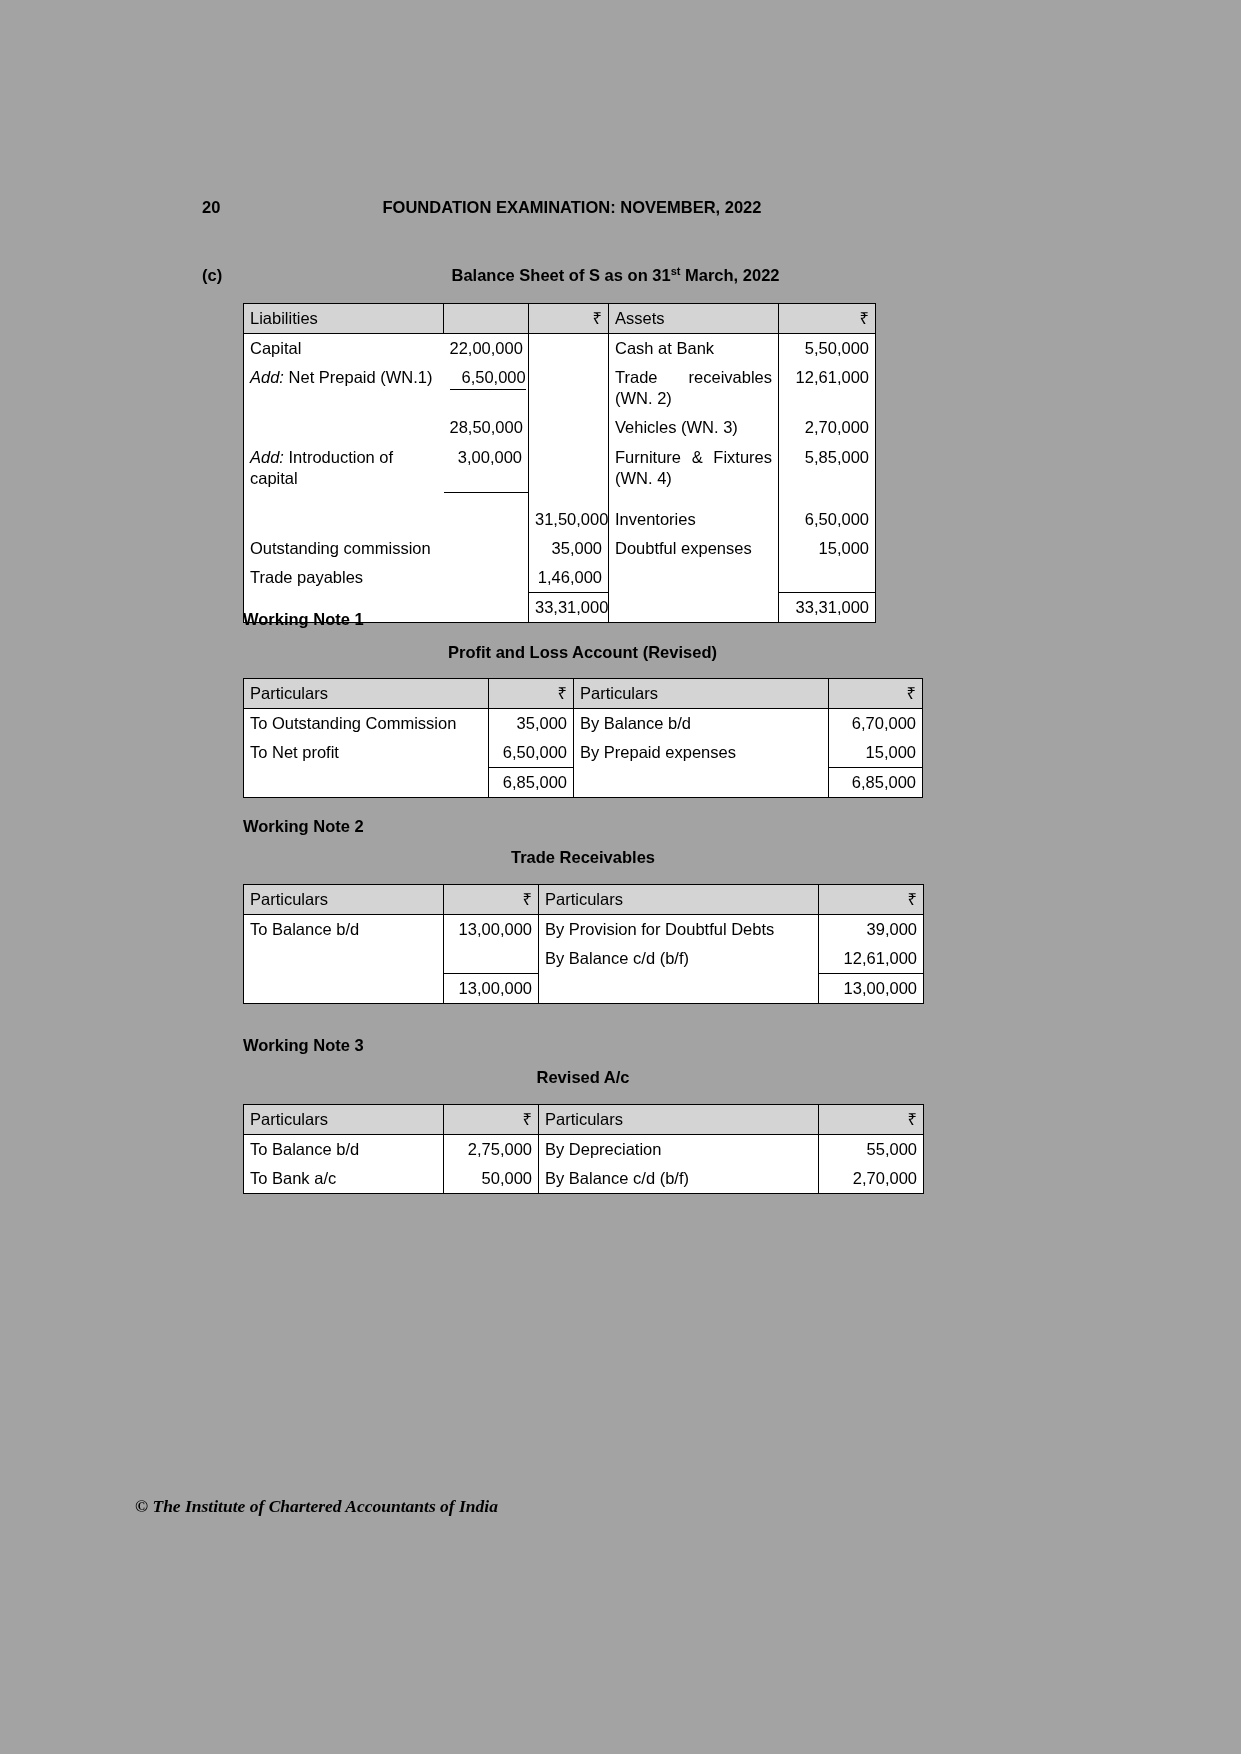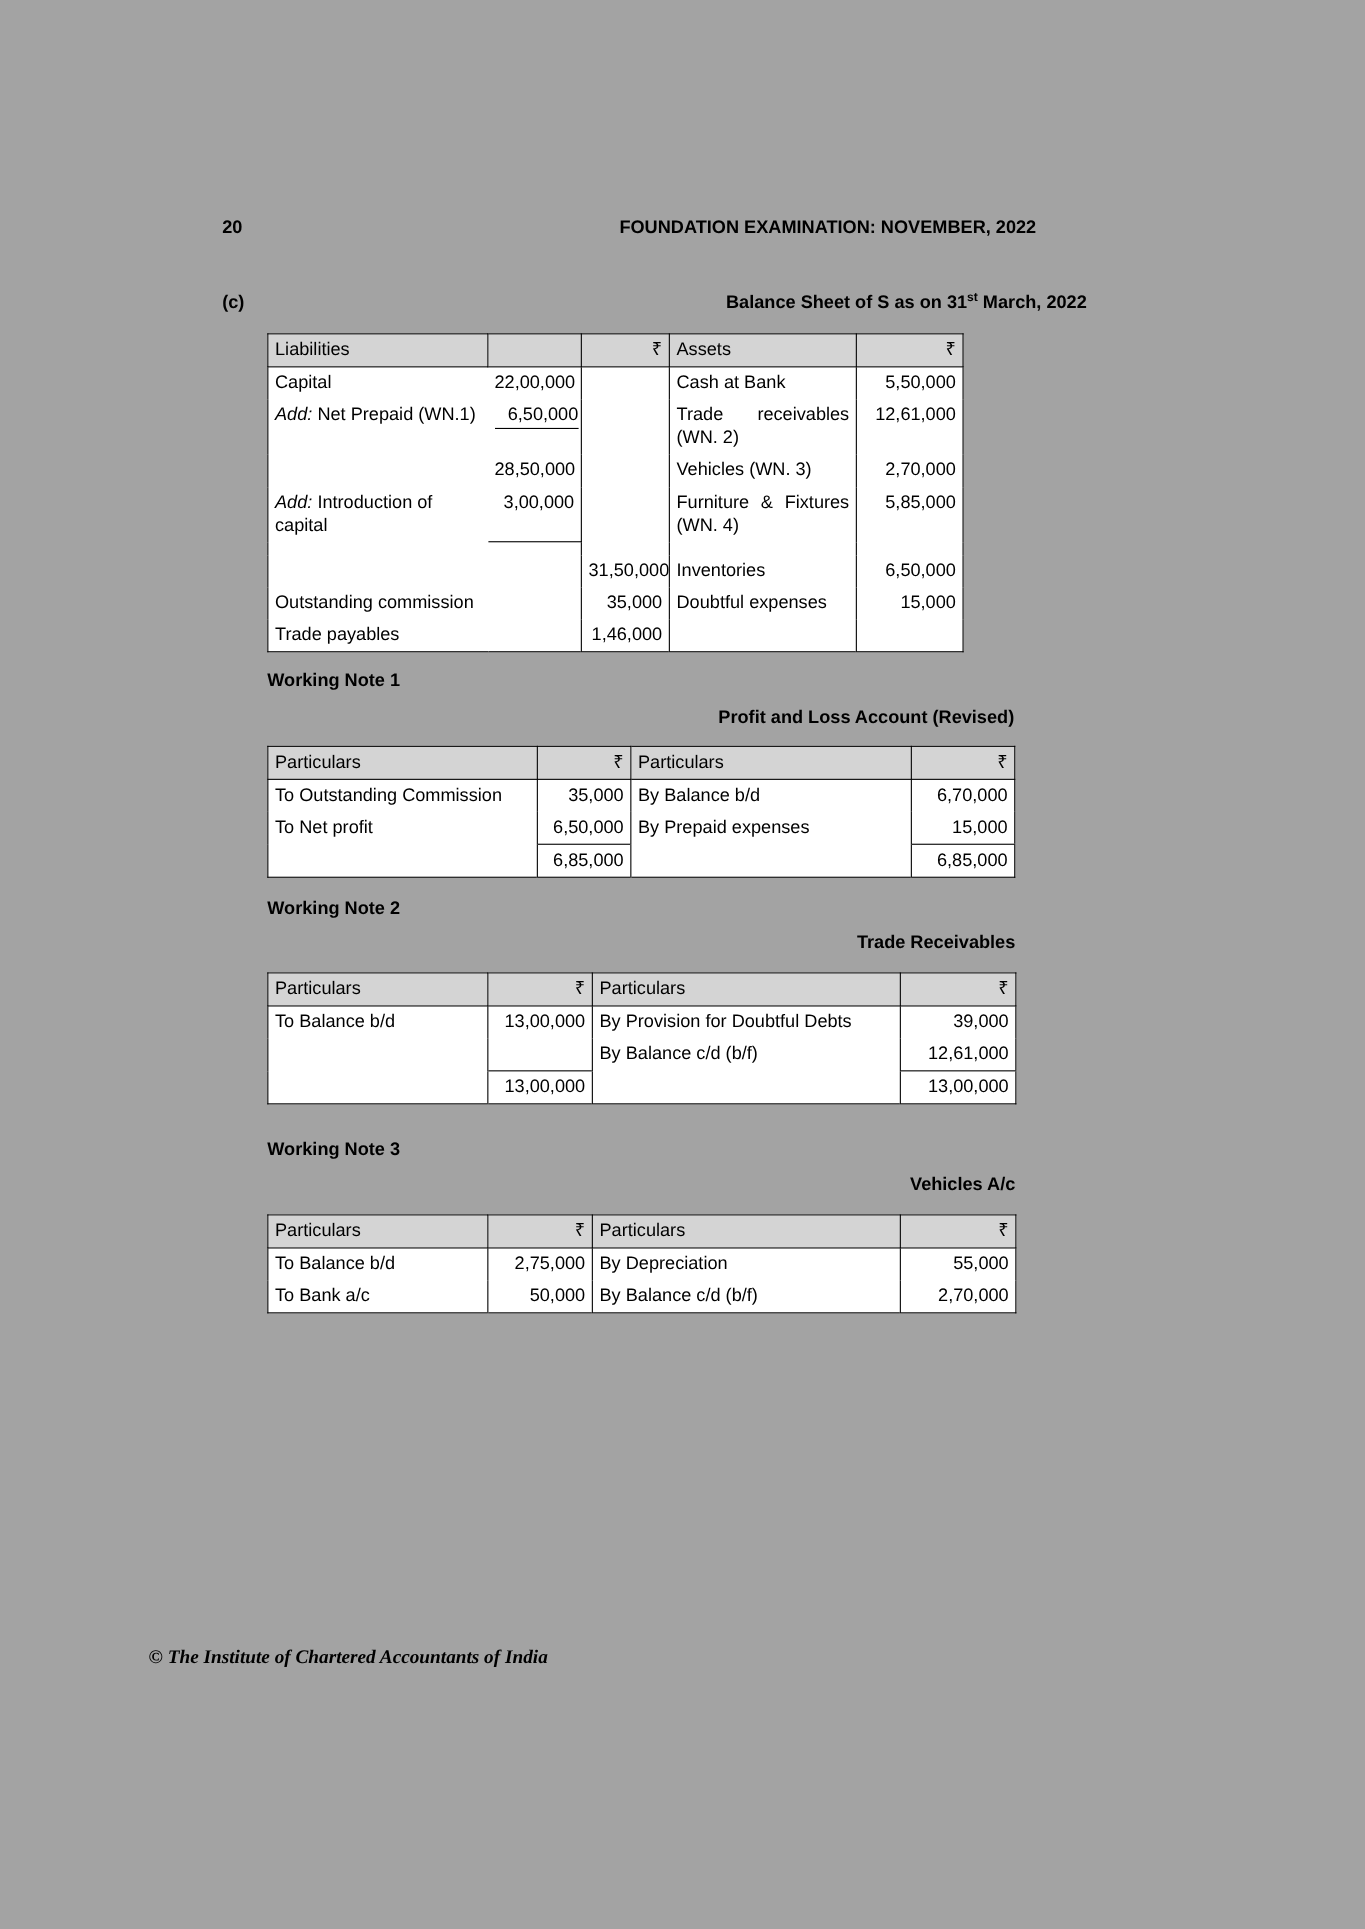--- a/index.html
+++ b/index.html
@@ -4,21 +4,21 @@
 <style>
   * { margin:0; padding:0; box-sizing:border-box; }
   html,body { background:#e9e9e9; }
   .page {
     position:relative; width:1241px; height:1754px; margin:0 auto;
     background:#a3a3a3; color:#000;
     font-family:"Liberation Sans", sans-serif; font-size:16.5px;
   }
   .abs { position:absolute; }
   .b { font-weight:bold; }
-  .center { text-align:right; }
+  .center { text-align:center; }
   sup { font-size:11px; vertical-align:super; line-height:0; }
 
   table { border-collapse:collapse; table-layout:fixed; background:#fff; }
   td, th { vertical-align:top; padding:4px 6px; line-height:1.28; font-weight:normal; text-align:left; overflow:hidden; }
   .amt { text-align:right; }
   .just { text-align:justify; }
   tr.hdr th { background:#d4d4d4; border:1px solid #000; }
 
   
   .bs-table { border:1px solid #000; width:632px; }
@@ -114,20 +114,27 @@
       <td class="c4 just">Doubtful expenses</td>
       <td class="c5 amt">15,000</td>
     </tr>
     <tr>
       <td class="c1">Trade payables</td>
       <td class="c2 amt"></td>
       <td class="c3 amt">1,46,000</td>
       <td class="c4 just"></td>
       <td class="c5 amt"></td>
     </tr>
+    <tr>
+      <td class="c1"></td>
+      <td class="c2 amt"></td>
+      <td class="c3 amt tl">33,31,000</td>
+      <td class="c4 just"></td>
+      <td class="c5 amt tl">33,31,000</td>
+    </tr>
   </tbody>
     </table>
 
   <div class="abs b" style="left:243px; top:610px;">Working Note 1</div>
   <div class="abs b center" style="left:243px; top:643px; width:679px;">Profit and Loss Account (Revised)</div>
   <table class="abs wn-table wn1" style="left:243px; top:678px;">
     <colgroup>
         <col style="width:245px">
         <col style="width:85px">
         <col style="width:255px">
@@ -192,21 +199,21 @@
     <tr>
       <td class="c1"></td>
       <td class="c2 amt tl">13,00,000</td>
       <td class="c3"></td>
       <td class="c4 amt tl">13,00,000</td>
     </tr>
   </tbody>
     </table>
 
   <div class="abs b" style="left:243px; top:1036px;">Working Note 3</div>
-  <div class="abs b center" style="left:243px; top:1068px; width:680px;">Vehicles A/c</div>
+  <div class="abs b center" style="left:243px; top:1068px; width:680px;">Revised A/c</div>
   <table class="abs wn-table wn2" style="left:243px; top:1104px;">
     <colgroup>
         <col style="width:200px">
         <col style="width:95px">
         <col style="width:280px">
         <col style="width:105px">
       </colgroup>
     <tbody>
         <tr class="hdr">
       <th class="c1">Particulars</th>

